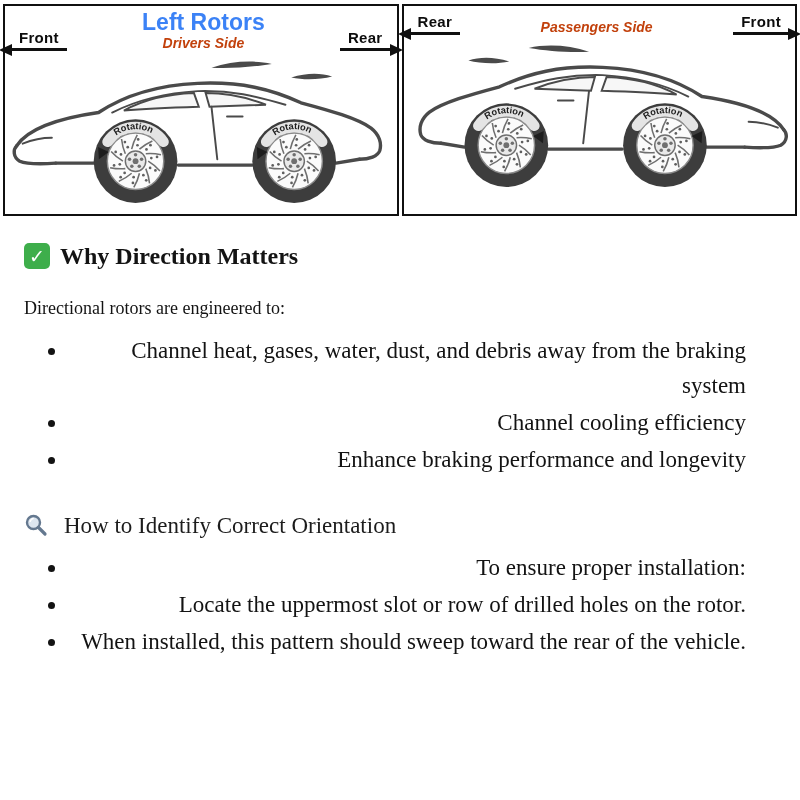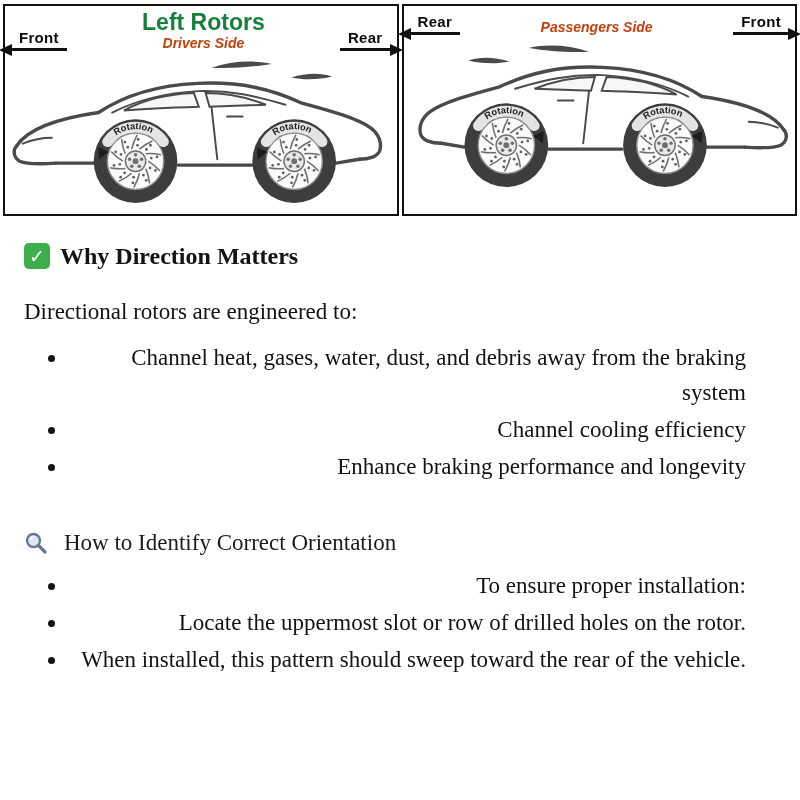--- a/index.html
+++ b/index.html
@@ -12,21 +12,21 @@
   
   .diagram { display:flex; gap:3px; margin:4px 3px 0 3px; }
   .panel {
     flex:1; border:2px solid #101010; background:#fff;
     padding:3px 6px 0 6px; min-height:212px;
   }
   .panel-header { display:flex; justify-content:space-between; align-items:flex-end; }
   .panel-titles { text-align:center; margin-top:1px; }
   .panel-title {
     margin:0; font-family:"Liberation Sans", sans-serif;
-    font-size:23px; font-weight:700; color:#15803d; line-height:1.05;
+    font-size:23px; font-weight:700; color:#3b82f6; line-height:1.05;
   }
   .panel-subtitle {
     font-family:"Liberation Sans", sans-serif; font-size:14px;
     font-weight:700; font-style:italic; color:#c2410c; margin-top:1px;
   }
   .dir-arrow {
     position:relative; margin-top:4px;
     border-bottom:3px solid #101010; padding:0 8px 1px 8px;
   }
   .dir-text {
@@ -43,22 +43,22 @@
   .rot-text { font-family:"Liberation Sans", sans-serif; font-size:9.5px; font-weight:700; fill:#1d1d1d; }
   .arrowhead { fill:#1d1d1d; }
 
   
   .content { padding:0 30px 0 24px; }
   .intro { margin:16px 0 0 0; font-size:23px; line-height:1.55; }
   .section-heading {
     display:flex; align-items:center; gap:10px;
     margin:26px 0 0 0; font-size:24px; font-weight:700; line-height:1.2;
   }
-  .section-heading.regular { font-weight:400; font-size:23px; margin-top:44px; color:#1c1c1c;gap:16px; }
-  .lead { margin:24px 0 0 0; font-size:23px; line-height:1.5; }
+  .section-heading.regular { font-weight:400; font-size:23px; margin-top:34px; color:#1c1c1c;gap:16px; }
+  .lead { margin:24px 0 0 0; font-size:18px; line-height:1.5; }
   ul.bullets { margin:12px 0 0 0; padding:0 0 0 44px; }
   ul.bullets li { font-size:23px; line-height:1.52; padding-right:24px; margin:2px 0;text-align:right; }
   ul.bullets li::marker { color:#131313; }
 
   .check-icon {
     width:26px; height:26px; flex:0 0 26px; background:#3eae4b; border-radius:5px;
     display:inline-flex; align-items:center; justify-content:center;
     color:#ffffff; font-size:19px; font-weight:700;
     font-family:"DejaVu Sans", sans-serif;
   }

